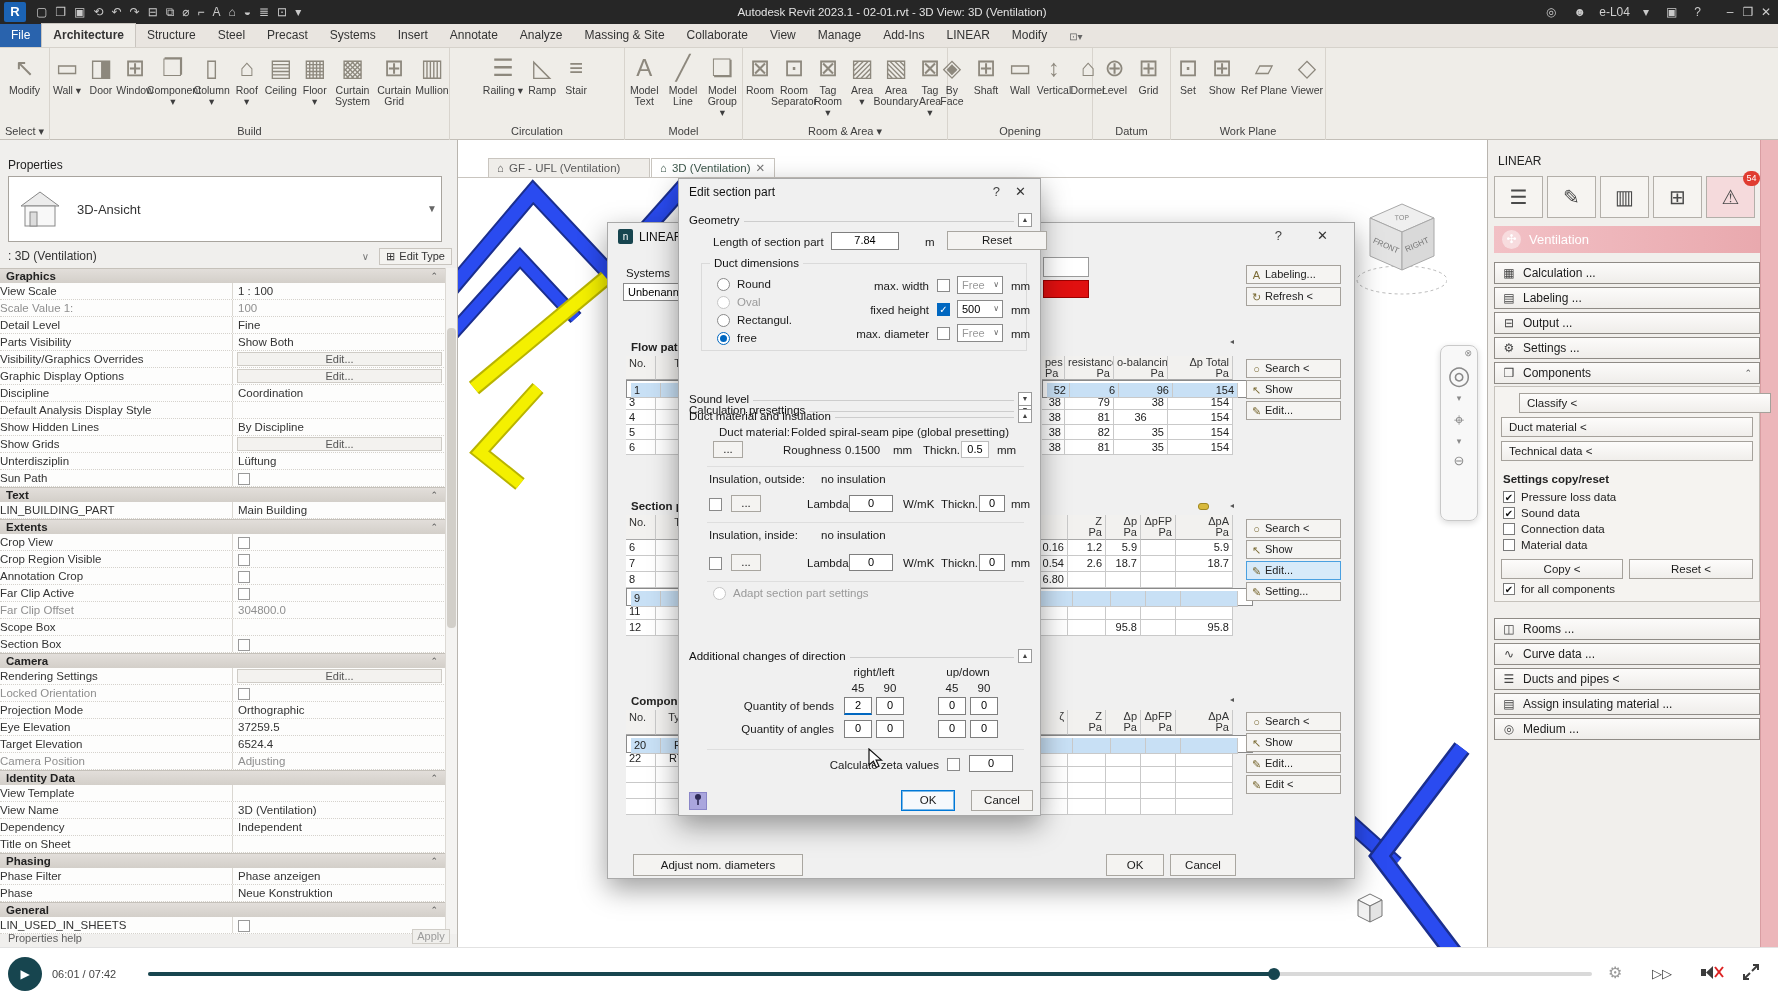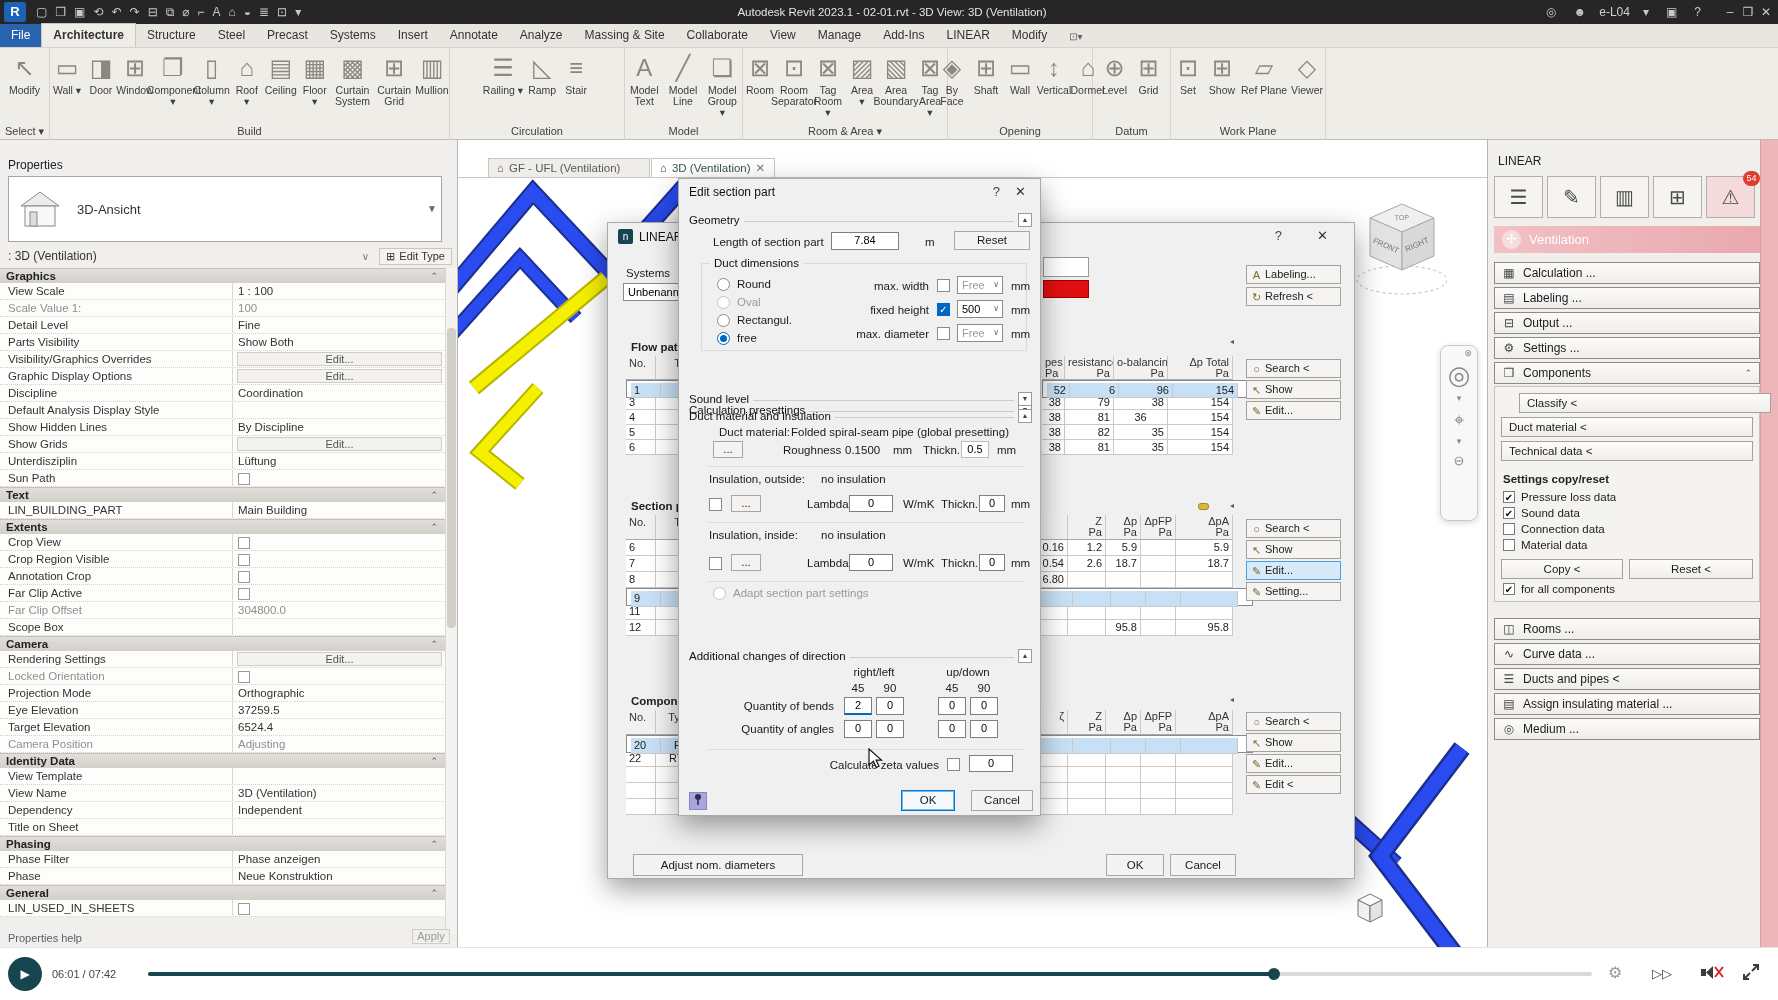--- a/index.html
+++ b/index.html
@@ -40,21 +40,21 @@
   
   #props-panel { position:absolute; left:0; top:140px; width:458px; height:807px; background:#f0efed; border-right:1px solid #b9b5af; font-size:11.5px; color:#333; }
   #props-title { position:absolute; left:8px; top:18px; font-size:12px; color:#222; }
   #type-selector { position:absolute; left:8px; top:36px; width:434px; height:66px; background:#fff; border:1px solid #a8a49e; display:flex; align-items:center; }
   #type-caret { position:absolute; right:4px; top:26px; color:#666; font-size:10px; }
   #instance-row { position:absolute; left:8px; top:106px; width:444px; height:20px; display:flex; align-items:center; }
   #props-rows { position:absolute; left:0; top:128px; width:446px; }
   .psec { height:15px; background:linear-gradient(#e2deda,#d3cfc9); border-top:1px solid #c5c1ba; font-weight:bold; font-size:11.5px; color:#222; padding-left:6px; line-height:15px; position:relative; }
   .psec .chev { position:absolute; right:8px; top:0; font-weight:normal; color:#555; font-size:9px; }
   .prow { height:17px; display:flex; border-bottom:1px dotted #d5d2cc; background:#fdfdfc; }
-  .prow .pl { width:232px; padding:2px 0 0 8px; overflow:hidden; white-space:nowrap; }
+  .prow .pl { width:232px; padding:2px 0 0 0; overflow:hidden; white-space:nowrap; }
   .prow .pv { flex:1; border-left:1px solid #dad7d1; padding:2px 0 0 5px; overflow:hidden; white-space:nowrap; position:relative; }
   .prow.muted .pl, .prow.muted .pv { color:#8f8f8f; }
   .pv .pbtn { position:absolute; left:4px; right:4px; top:1px; bottom:1px; border:1px solid #cfccc6; background:#f3f2ef; color:#555; text-align:center; font-size:11px; line-height:13px; }
   .pv .pcb { display:inline-block; width:12px; height:12px; border:1px solid #9a9a9a; background:#fff; margin-top:1px; }
   #props-scroll { position:absolute; right:0; top:128px; width:12px; height:666px; background:#f4f3f1; border-left:1px solid #dcd9d4; }
   #props-thumb { position:absolute; left:1px; top:60px; width:9px; height:300px; background:#d2cfc9; border-radius:4px; }
   #props-footer-help { position:absolute; left:8px; top:792px; color:#5f5f5f; font-size:11px; }
   #props-apply { position:absolute; left:412px; top:789px; width:38px; height:15px; color:#9a9a9a; font-size:11px; border:1px solid #d0cdc7; text-align:center; background:#f0efec; }
 
   
@@ -515,20 +515,24 @@
           <div class="pv"><span class="pcb"></span></div>
         </div>
         <div class="prow muted">
           <div class="pl">Far Clip Offset</div>
           <div class="pv">304800.0</div>
         </div>
         <div class="prow">
           <div class="pl">Scope Box</div>
           <div class="pv"></div>
         </div>
+        <div class="prow">
+          <div class="pl">Section Box</div>
+          <div class="pv"><span class="pcb"></span></div>
+        </div>
         <div class="psec">Camera<span class="chev">⌃</span></div>
         <div class="prow">
           <div class="pl">Rendering Settings</div>
           <div class="pv">
             <div class="pbtn">Edit...</div>
           </div>
         </div>
         <div class="prow muted">
           <div class="pl">Locked Orientation</div>
           <div class="pv"><span class="pcb"></span></div>
@@ -982,21 +986,21 @@
     </div>
 
     <div class="dsec" style="top:34px;">
       <span class="dsec-label">Geometry</span>
         <span class="dsec-line"></span>
       <span class="dsec-btn">▲</span>
     </div>
     <span class="lbl" style="left:34px; top:57px;">Length of section part</span>
     <span class="inp" style="left:152px; top:53px; width:68px;">7.84</span>
     <span class="lbl" style="left:246px; top:57px;">m</span>
-    <span class="wbtn" style="left:275px; top:52px; width:76px; height:19px; line-height:17px;">Reset</span>
+    <span class="wbtn" style="left:268px; top:52px; width:100px; height:19px; line-height:17px;">Reset</span>
 
     <div class="gbox" style="left:22px; top:84px; width:326px; height:88px;">
       <span class="gbox-label">Duct dimensions</span>
     </div>
     <span class="radio" style="left:38px; top:99px;"></span>
     <span class="lbl" style="left:58px; top:99px;">Round</span>
     <span class="radio disabled" style="left:38px; top:117px;"></span>
     <span class="lbl muted" style="left:58px; top:117px;">Oval</span>
     <span class="radio" style="left:38px; top:135px;"></span>
     <span class="lbl" style="left:58px; top:135px;">Rectangul.</span>

